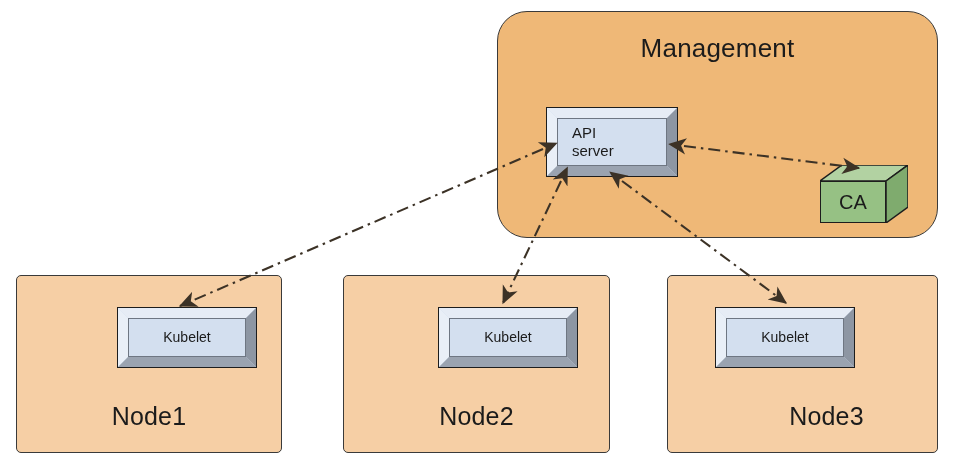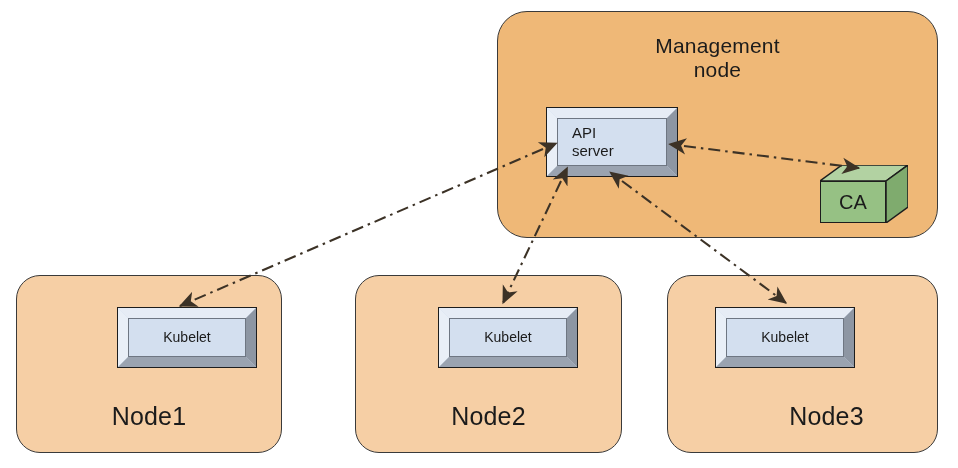--- a/index.html
+++ b/index.html
@@ -20,49 +20,49 @@
     left: 0; top: 0;
     width: 958px;
     height: 468px;
     pointer-events: none;
   }
 
   
   .region {
     position: absolute;
     border: 1.6px solid #3a3a3a;
-    border-radius: 24px;
+    border-radius: 5px;
     box-sizing: border-box;
   }
   #mgmt-node {
     left: 497px; top: 11px;
     width: 441px; height: 227px;
     background: #efb877;
     border-radius: 30px;
   }
   .worker-node {
     top: 275px;
     height: 178px;
     background: #f6cfa5;
   }
   #node1 { left: 16px;  width: 266px; }
-  #node2 { left: 343px; width: 267px; margin-left: 12px; }
+  #node2 { left: 343px; width: 267px; }
   #node3 { left: 667px; width: 271px; padding-left: 24px; }
 
   .region-title {
     position: absolute;
     width: 100%;
     text-align: center;
     color: #1b1b1b;
     font-size: 25px;
     font-weight: 400;
     letter-spacing: 0.2px;
     line-height: 1.12;
   }
-  #mgmt-title { top: 22px; font-size: 21px; }
+  #mgmt-title { top: 22px; font-size: 26px; }
   .worker-title { bottom: 22px; font-size: 25px; }
 
   
   .bevel-box {
     position: absolute;
     box-sizing: border-box;
     border: 1.6px solid #1d1d1d;
     background: #ccd9ea;
     padding: 0;
   }
@@ -161,21 +161,20 @@
   .nosel { user-select: none; }
 </style>
 </head>
 <body>
 
 <div id="canvas">
 
   <div id="mgmt-node" class="region">
     <div id="mgmt-title" class="region-title nosel">
       <div>Management</div>
-      <div>node</div>
     </div>
   </div>
 
   <div id="api-server" class="bevel-box">
     <div class="bv-top"></div>
     <div class="bv-left"></div>
     <div class="bv-right"></div>
     <div class="bv-bottom"></div>
     <div class="inner">
       <div class="lbl nosel">API</div>

